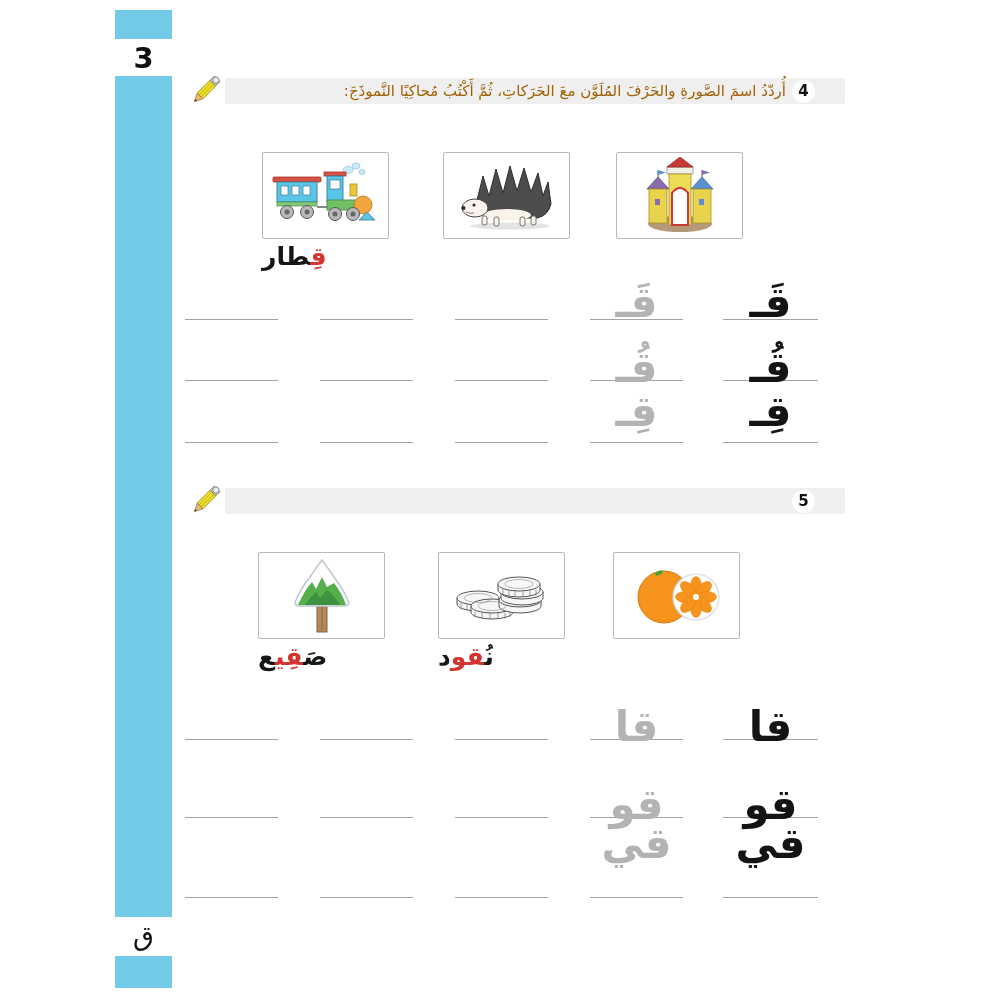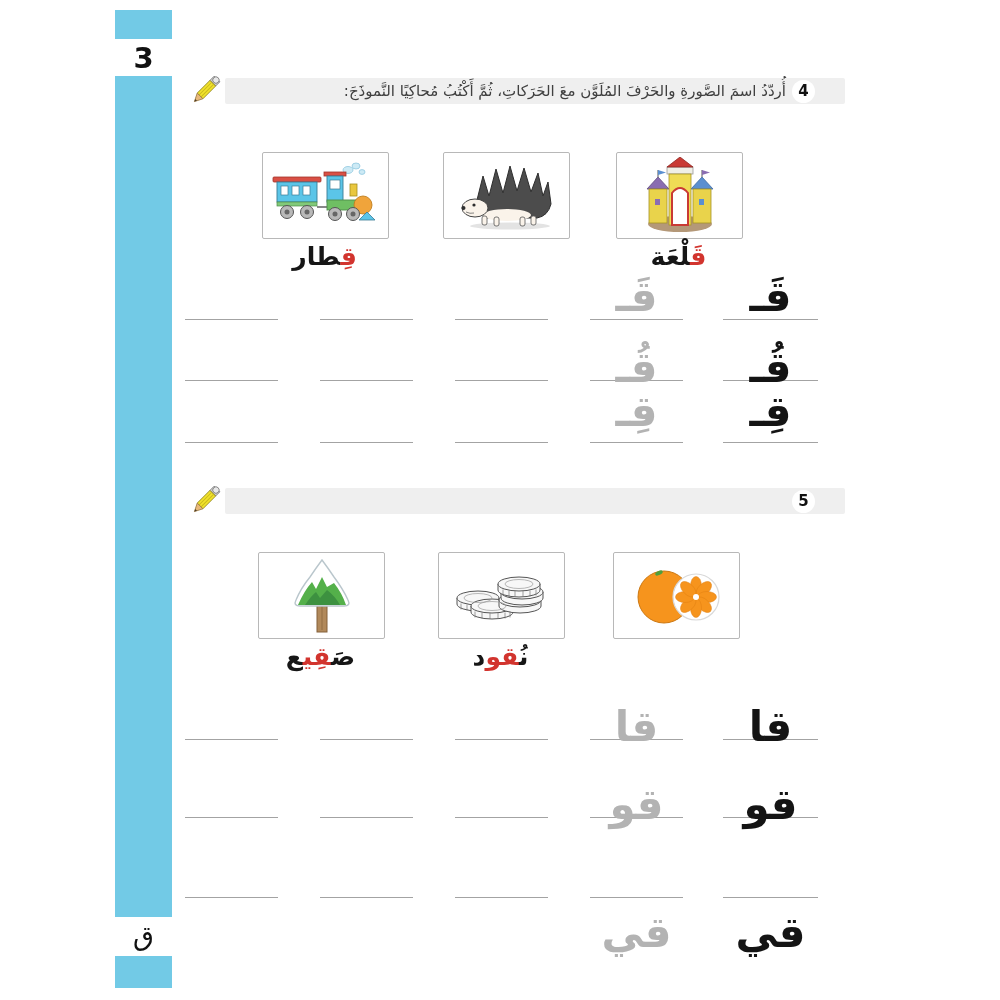--- a/index.html
+++ b/index.html
@@ -14,43 +14,43 @@
   .pagenum{position:absolute;left:115px;width:57px;top:40px;height:36px;line-height:36px;
            text-align:center;font-size:29px;font-weight:bold;color:#111;}
   .sideletter{position:absolute;left:115px;width:57px;top:915px;height:41px;line-height:41px;
            text-align:center;font-size:27px;color:#111;direction:rtl;}
 
   
   .hbar{position:absolute;left:225px;width:620px;height:26px;background:#EFEFEF;border-radius:2px;}
   .hnum{position:absolute;left:792px;width:23px;height:23px;border-radius:50%;background:#fff;
         text-align:center;line-height:23px;font-size:15px;font-weight:bold;color:#111;}
   .htext{position:absolute;left:300px;width:486px;direction:rtl;text-align:right;
-         font-size:15px;color:#404040;line-height:20px;}
+         font-size:15px;color:#a16207;line-height:20px;}
   .pencil{position:absolute;left:186px;width:38px;height:38px;}
 
   
   .card{position:absolute;width:125px;height:85px;background:#fff;border:1px solid #b8b8b8;
         border-radius:2px;display:flex;align-items:center;justify-content:center;}
-  .plabel{position:absolute;width:125px;height:42px;text-align:center;direction:rtl;
+  .plabel{position:absolute;width:125px;height:42px;text-align:left;direction:rtl;
           font-size:25px;font-weight:bold;color:#161616;line-height:42px;}
   .seg-red{color:#D2342E;}
 
   
   .wline{position:absolute;width:93px;border-top:1.3px solid #A3A3A3;}
   .cA{left:185px}.cB{left:320px}.cC{left:455px}.cD{left:590px}.cE{left:723px;width:95px}
   .rA{top:319px}.rB{top:380px}.rC{top:442px}
   .rD{top:739px}.rE{top:817px}.rF{top:897px}
 
   
   .letter{position:absolute;width:95px;text-align:center;direction:rtl;
           font-size:42px;line-height:42px;font-weight:bold;}
   .model{left:723px;color:#141414;}
   .trace{left:590px;width:93px;color:#B3B3B3;}
-  .tA{top:276px}.tB{top:347px}.tC{top:391px}
-  .tD{top:706px}.tE{top:784px}.tF{top:912px}
+  .tA{top:282px}.tB{top:347px}.tC{top:391px}
+  .tD{top:706px}.tE{top:784px}.tF{top:823px}
 
   svg{display:block;}
 </style>
 </head>
 <body>
 
 <div id="page">
 
   <div class="sideseg seg1"></div>
   <div class="pagenum">3</div>
@@ -132,21 +132,20 @@
       <rect x="56" y="40" width="34" height="10" fill="#6fbf63" stroke="#4e8d49" stroke-width="0.9"></rect>
       <circle cx="92" cy="45" r="9" fill="#f0a43b" stroke="#c07f1f" stroke-width="0.9"></circle>
       <polygon points="96,52 104,60 88,60" fill="#5bc5e8" stroke="#3a7c96" stroke-width="0.8"></polygon>
       <circle cx="64" cy="54" r="6.5" fill="#b9b9b9" stroke="#555" stroke-width="1"></circle>
         <circle cx="64" cy="54" r="2.5" fill="#666"></circle>
       <circle cx="82" cy="54" r="6.5" fill="#b9b9b9" stroke="#555" stroke-width="1"></circle>
         <circle cx="82" cy="54" r="2.5" fill="#666"></circle>
     </svg>
   </div>
 
-  <div class="plabel" style="left:616px;top:236px"><span class="seg-red">قَ‍</span><span>‍لْعَة</span></div>
   <div class="plabel" style="left:262px;top:236px"><span class="seg-red">قِ‍</span><span>‍طار</span></div>
 
   <div class="wline cA rA"></div>
   <div class="wline cB rA"></div>
   <div class="wline cC rA"></div>
   <div class="wline cD rA"></div>
   <div class="wline cE rA"></div>
   <div class="wline cA rB"></div>
   <div class="wline cB rB"></div>
   <div class="wline cC rB"></div>

